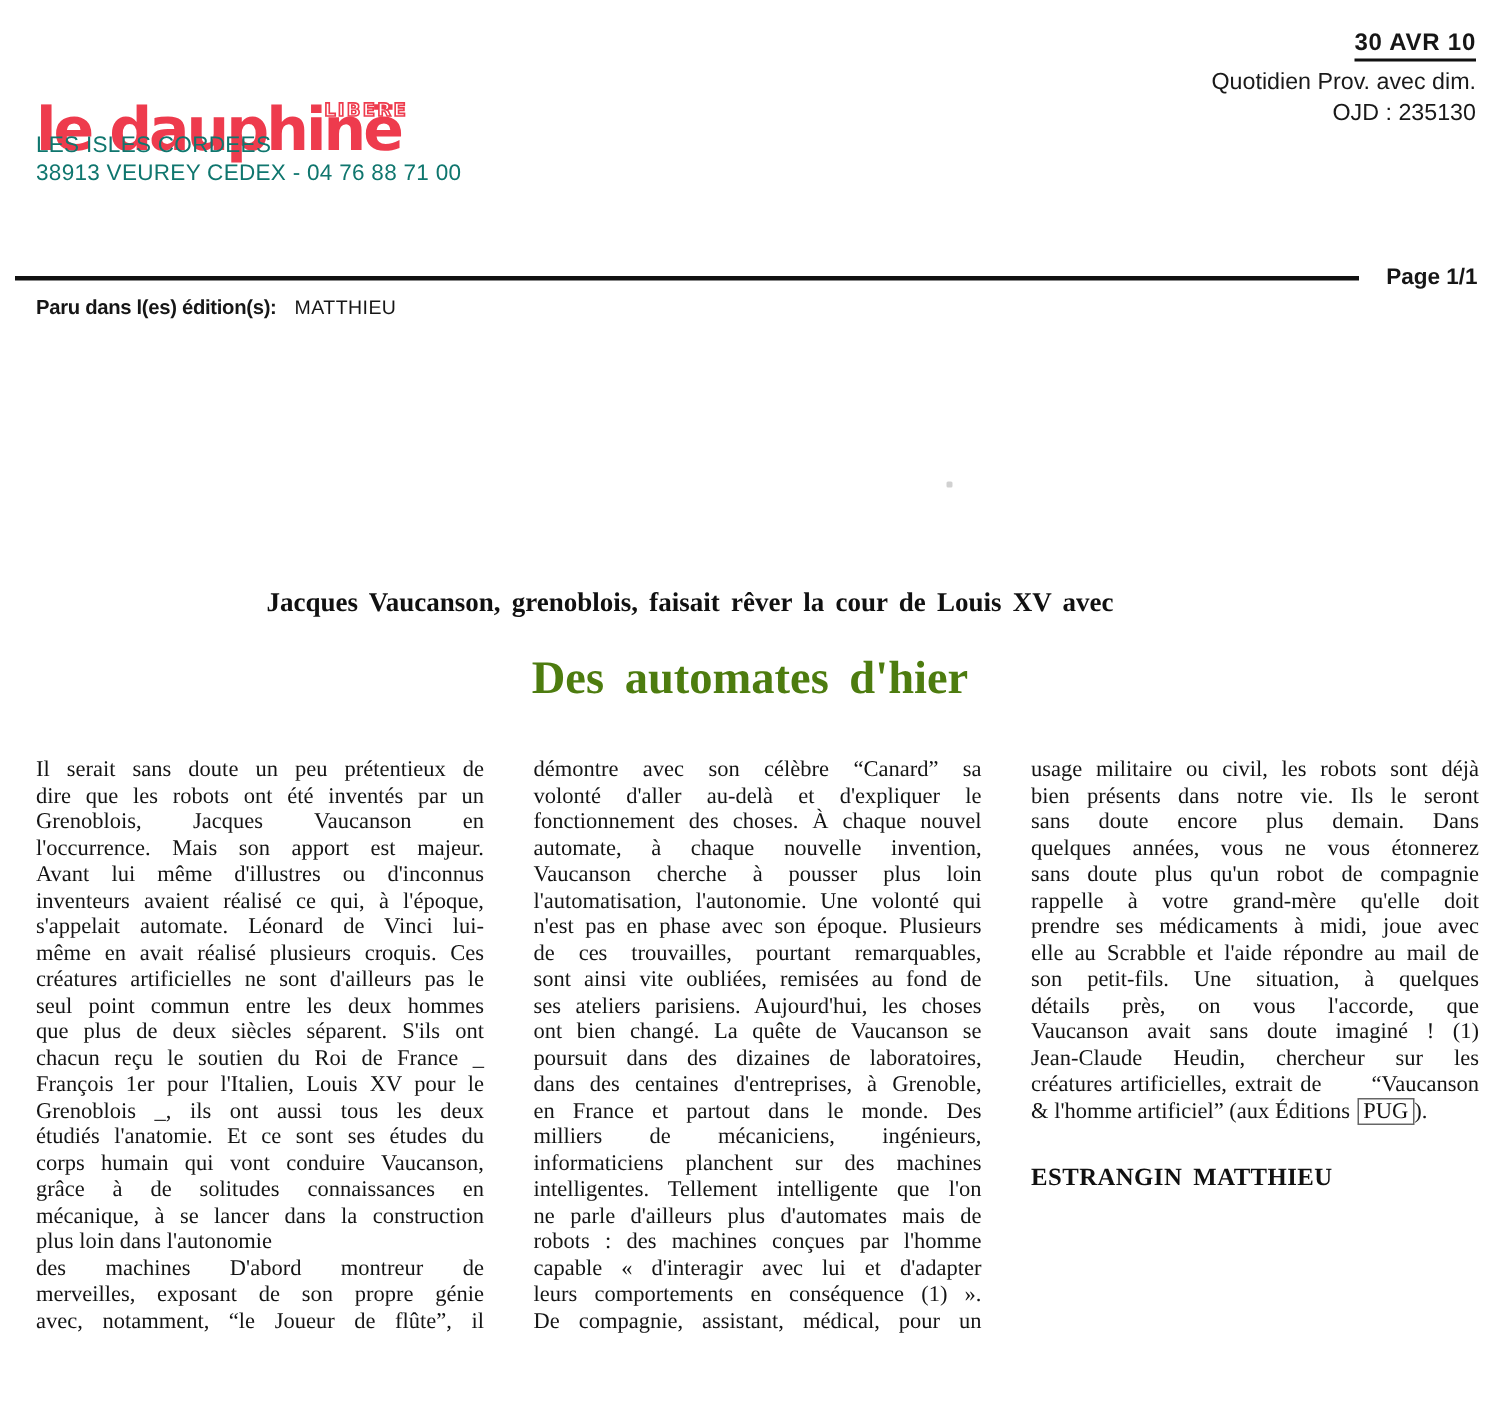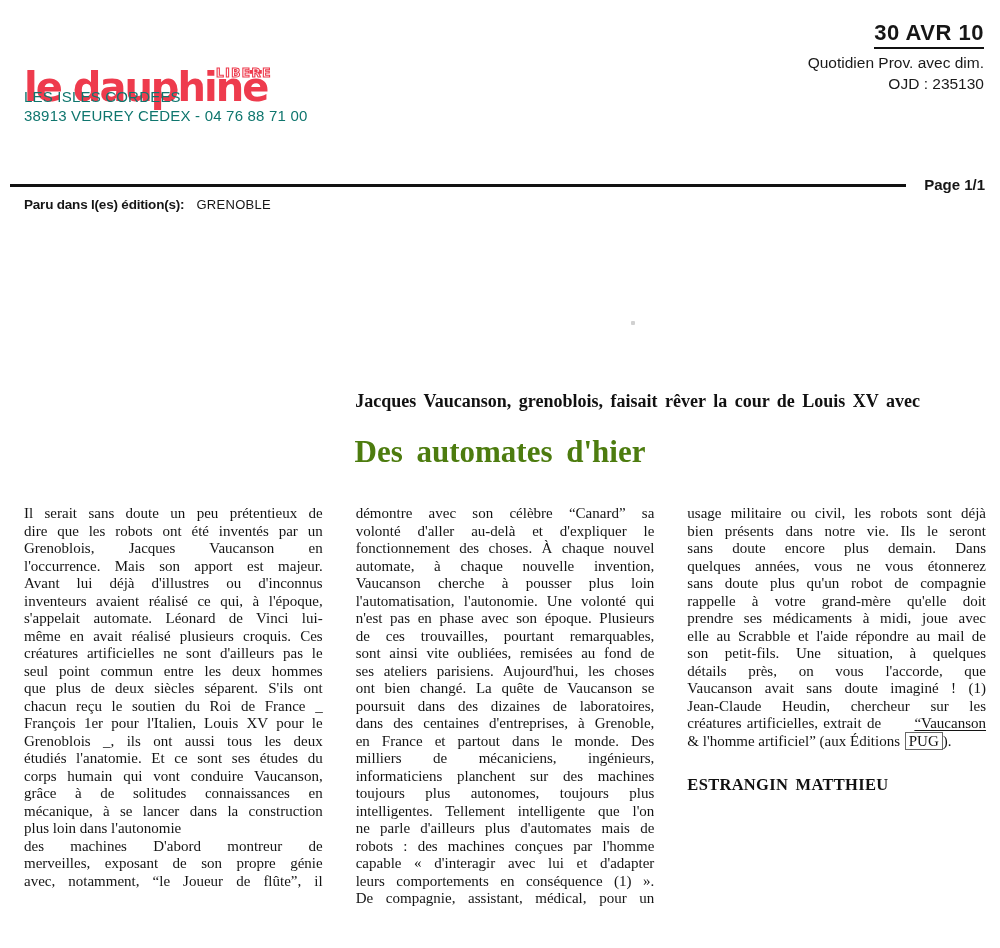--- a/index.html
+++ b/index.html
@@ -23,39 +23,39 @@
     text-align:right; font-family:"DejaVu Sans", sans-serif;
     font-weight:bold; font-size:12px; letter-spacing:1.5px;
     color:#ffffff; -webkit-text-stroke:1.1px #ee3b4d;
   }
   .address {
     position:absolute; left:24px; top:87px;
     font-size:15px; line-height:19px; color:#0f766e; letter-spacing:.2px;
   }
   .issue { position:absolute; right:16px; top:20px; text-align:right; }
   .issue-date {
-    display:inline-block; font-weight:bold; font-size:22px;
+    display:inline-block; font-weight:bold; font-size:16px;
     border-bottom:2.5px solid #111; padding-bottom:1px; letter-spacing:.5px;
   }
   .issue-line { font-size:15.5px; line-height:15px; margin-top:6px; color:#1a1a1a; }
 
   
   .rule { position:absolute; left:10px; top:184px; width:896px; height:3px; background:#111; }
   .page-label { position:absolute; right:15px; top:176px; font-weight:bold; font-size:15px; }
 
   .editions { position:absolute; left:24px; top:197px; font-size:13.5px; }
   .editions .ed-label { font-weight:bold; letter-spacing:-.2px; }
   .editions .ed-value { margin-left:12px; font-size:13px; letter-spacing:.3px; }
 
   .speck { position:absolute; left:631px; top:321px; width:4px; height:4px;
            background:#999; opacity:.45; border-radius:1px; }
 
   
   .kicker {
-    position:absolute; left:0; top:391px; width:920px; text-align:right;
+    position:absolute; left:0; top:391px; width:920px; text-align:center;
     font-family:"Liberation Serif", serif; font-weight:bold; font-size:18px;
     word-spacing:3px; color:#111;
   }
   .title {
     position:absolute; left:0; top:434px; width:1000px; text-align:center;
     font-family:"Liberation Serif", serif; font-weight:bold; font-size:31px;
     word-spacing:6px; color:#4d7c0f;
   }
 
   
@@ -63,21 +63,21 @@
     position:absolute; left:24px; top:505px; width:962px;
     display:flex; gap:33px;
   }
   .col { flex:1 1 0; min-width:0; }
   .line {
     font-family:"Liberation Serif", serif; font-size:15px; line-height:17.5px;
     color:#141414; text-align:justify; text-align-last:justify;
     white-space:nowrap;
   }
   .line.end { text-align-last:left; }
-  .u { text-decoration:underline; text-underline-offset:2px;margin-left:28px; }
+  .u { text-underline-offset:2px;margin-left:28px; }
   .boxed { border:1.5px solid #666; padding:0 3px; margin-left:1px; }
   .author {
     margin-top:25px; font-family:"Liberation Serif", serif;
     font-weight:bold; font-size:16.5px; letter-spacing:.3px; color:#111;
     word-spacing:3px;
   }
 </style>
 </head>
 <body>
 
@@ -94,35 +94,35 @@
   <div class="issue">
     <div><span class="issue-date">30 AVR 10</span></div>
     <div class="issue-line">Quotidien Prov. avec dim.</div>
     <div class="issue-line">OJD : 235130</div>
   </div>
 
   <div class="rule"></div>
   <div class="page-label">Page 1/1</div>
 
   <div class="editions">
-    <span class="ed-label">Paru dans l(es) édition(s):</span><span class="ed-value">GRENOBLE</span>
+    <span class="ed-label">Paru dans l(es) édition(s):</span><span class="ed-value">MATTHIEU</span>
   </div>
 
   <div class="speck"></div>
 
   <div class="kicker">Jacques Vaucanson, grenoblois, faisait rêver la cour de Louis XV avec</div>
   <div class="title">Des automates d'hier</div>
 
   <div class="columns">
     <div class="col">
         <div class="line">Il serait sans doute un peu prétentieux de</div>
         <div class="line">dire que les robots ont été inventés par un</div>
         <div class="line">Grenoblois, Jacques Vaucanson en</div>
         <div class="line">l'occurrence. Mais son apport est majeur.</div>
-        <div class="line">Avant lui déjà d'illustres ou d'inconnus</div>
+        <div class="line">Avant lui même d'illustres ou d'inconnus</div>
         <div class="line">inventeurs avaient réalisé ce qui, à l'époque,</div>
         <div class="line">s'appelait automate. Léonard de Vinci lui-</div>
         <div class="line">même en avait réalisé plusieurs croquis. Ces</div>
         <div class="line">créatures artificielles ne sont d'ailleurs pas le</div>
         <div class="line">seul point commun entre les deux hommes</div>
         <div class="line">que plus de deux siècles séparent. S'ils ont</div>
         <div class="line">chacun reçu le soutien du Roi de France _</div>
         <div class="line">François 1er pour l'Italien, Louis XV pour le</div>
         <div class="line">Grenoblois _, ils ont aussi tous les deux</div>
         <div class="line">étudiés l'anatomie. Et ce sont ses études du</div>
@@ -144,21 +144,20 @@
         <div class="line">n'est pas en phase avec son époque. Plusieurs</div>
         <div class="line">de ces trouvailles, pourtant remarquables,</div>
         <div class="line">sont ainsi vite oubliées, remisées au fond de</div>
         <div class="line">ses ateliers parisiens. Aujourd'hui, les choses</div>
         <div class="line">ont bien changé. La quête de Vaucanson se</div>
         <div class="line">poursuit dans des dizaines de laboratoires,</div>
         <div class="line">dans des centaines d'entreprises, à Grenoble,</div>
         <div class="line">en France et partout dans le monde. Des</div>
         <div class="line">milliers de mécaniciens, ingénieurs,</div>
         <div class="line">informaticiens planchent sur des machines</div>
-        <div class="line">toujours plus autonomes, toujours plus</div>
         <div class="line">intelligentes. Tellement intelligente que l'on</div>
         <div class="line">ne parle d'ailleurs plus d'automates mais de</div>
         <div class="line">robots : des machines conçues par l'homme</div>
         <div class="line">capable « d'interagir avec lui et d'adapter</div>
         <div class="line">leurs comportements en conséquence (1) ».</div>
         <div class="line">De compagnie, assistant, médical, pour un</div>
       </div>
     <div class="col">
       <div>
           <div class="line">usage militaire ou civil, les robots sont déjà</div>

